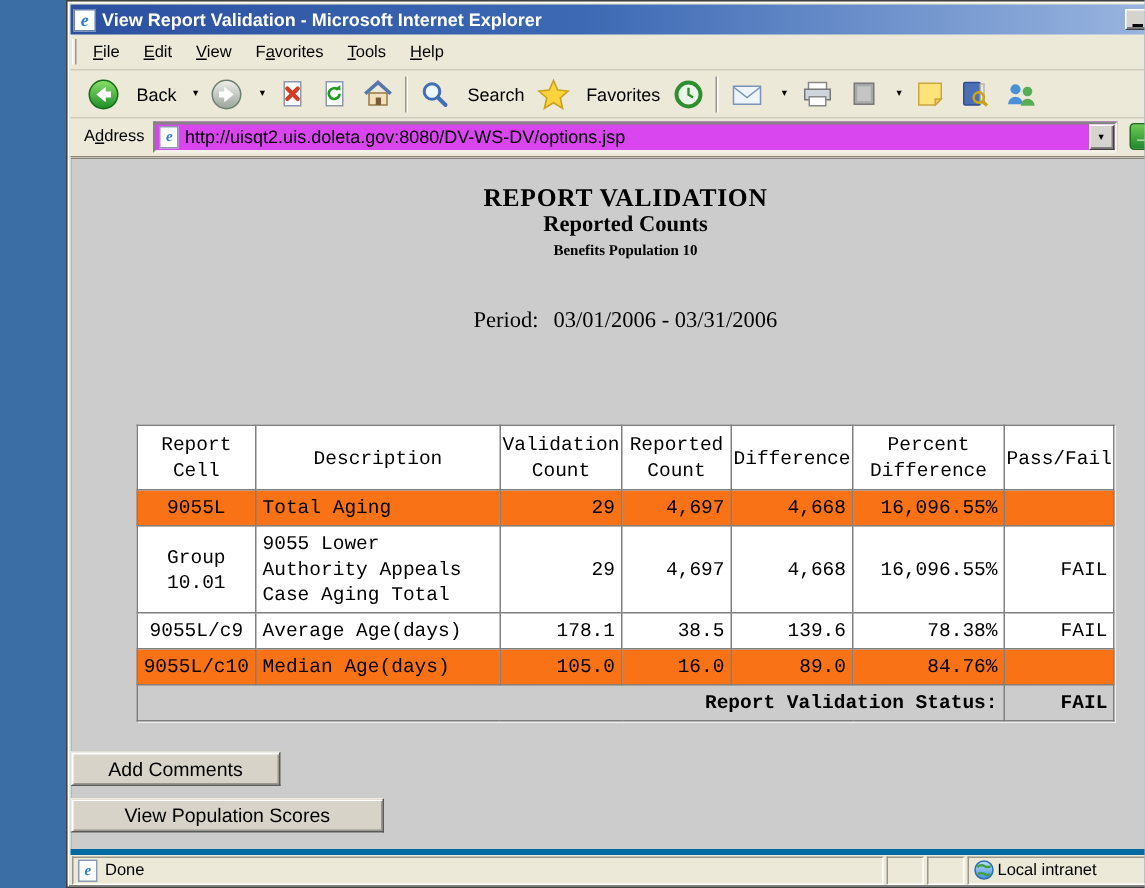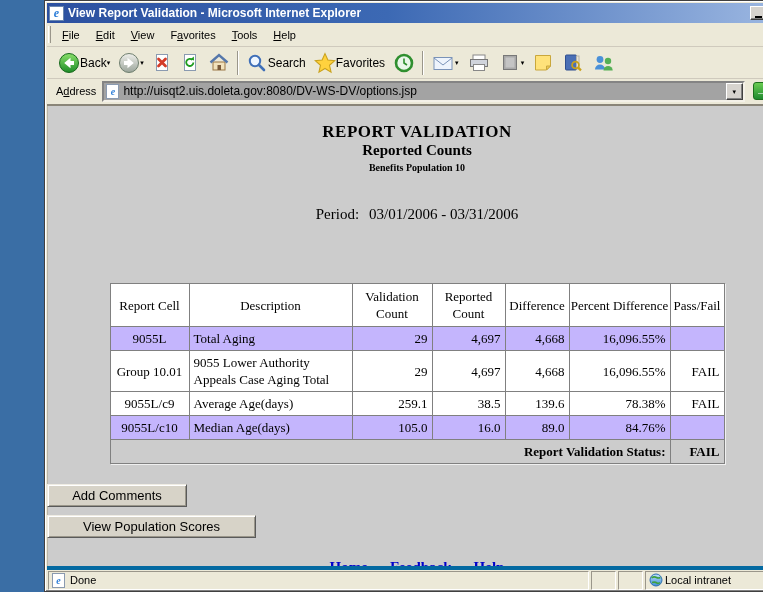--- a/index.html
+++ b/index.html
@@ -34,30 +34,30 @@
   .menubar-right { width:38px; border-left:1px solid #9a968a; box-shadow:inset 1px 0 0 #fff;
     display:flex; align-items:center; justify-content:center; }
   .winlogo { display:grid; grid-template-columns:9px 9px; grid-template-rows:7px 7px; gap:1px; }
   .winlogo span { border-radius:1px 3px 1px 3px; }
   .winlogo .p1 { background:#e8502e; } .winlogo .p2 { background:#8cc63e; }
   .winlogo .p3 { background:#2e83d8; } .winlogo .p4 { background:#fdb813; }
 
   
   .toolbar { height:32px; flex:0 0 32px; display:flex; align-items:center; padding:1px 4px 1px 0;
     border-bottom:1px solid #cfcabd; }
-  .tb-btn { display:flex; align-items:center; gap:0; padding:2px 4px; font-size:12px; color:#000; }
+  .tb-btn { display:flex; align-items:center; gap:11px; padding:2px 4px; font-size:12px; color:#000; }
   .tb-sep { width:0; height:24px; border-left:1px solid #9a968a; border-right:1px solid #fff; margin:0 3px; }
   .caret { font-size:7px; color:#000; line-height:7px; }
   .caret::after { content:"▾"; }
 
   
   .addressbar { height:26px; flex:0 0 26px; display:flex; align-items:center; padding:2px 4px 3px 0;
     border-bottom:1px solid #8a8578; }
   .addr-label { font-size:11px; padding:0 6px 0 2px; white-space:nowrap; }
-  .addr-field { flex:1; height:21px; background:#a3a3a3; border:2px solid; border-color:#848484 #f4f1e8 #f4f1e8 #848484;
+  .addr-field { flex:1; height:21px; background:#d946ef; border:2px solid; border-color:#848484 #f4f1e8 #f4f1e8 #848484;
     display:flex; align-items:center; gap:4px; padding-left:2px; }
   .ie-page-icon { width:13px; height:15px; background:#fff; border:1px solid #8a9ab0; flex:0 0 13px;
     display:flex; align-items:center; justify-content:center; font:italic bold 10px "Liberation Serif",serif; color:#2f7fd8; }
   .ie-page-icon::after { content:"e"; }
   .addr-url { flex:1; font-size:12px; white-space:nowrap; overflow:hidden; }
   .addr-drop { width:17px; height:17px; background:#d6d3ce; border:1px solid; border-color:#fff #404040 #404040 #fff;
     box-shadow: inset -1px -1px 0 #808080; display:flex; align-items:center; justify-content:center; }
   .go-area { display:flex; align-items:center; gap:4px; padding:0 4px 0 8px; }
   .go-icon { width:18px; height:18px; border-radius:3px; border:1px solid #1d6f1d;
     background:linear-gradient(#6acc52,#1f8a2f); color:#fff; font-weight:bold; font-size:12px;
@@ -70,26 +70,26 @@
     box-shadow: inset 0 1px 0 #8a8578, inset 1px 0 0 #b9b5a8; }
   .main { position:absolute; left:0; top:0; right:17px; bottom:0; text-align:center;
     font-family:"Liberation Serif", serif; color:#000; padding-top:17px; }
   .pg-h1 { font-size:17px; font-weight:bold; letter-spacing:0.5px; line-height:19px; }
   .pg-h2 { font-size:15px; font-weight:bold; line-height:18px; }
   .pg-h3 { font-size:10px; font-weight:bold; line-height:18px; }
   .pg-period { margin-top:28px; font-size:15px; font-weight:normal; line-height:18px; }
   .pg-period .sep { display:inline-block; width:10px; }
 
   table.report { margin:60px auto 0 auto; border-collapse:collapse; background:#fff;
-    font-size:13px; font-family:Liberation Serif, serif; box-shadow:1px 1px 0 rgba(255,255,255,0.7); }
+    font-size:13px; font-family:Liberation Mono, monospace; box-shadow:1px 1px 0 rgba(255,255,255,0.7); }
   table.report th, table.report td { border:1px solid #808080; line-height:17px; }
   table.report th { background:#fff; font-weight:normal; padding:4px 1px; text-align:center; }
   table.report td { padding:3px 4px; background:#fff; }
   table.report .nowrap { white-space:nowrap; }
-  tr.shaded td { background:#c4b5fd; }
+  tr.shaded td { background:#f97316; }
   td.c-cell { text-align:center; padding:2px 8px; }
   td.c-desc { text-align:left; padding-left:4px; }
   td.c-num { text-align:right; padding-right:6px; }
   td.c-pf  { text-align:right; padding-right:5px; }
   tr.tfoot td { background:#cccccc; font-weight:bold; }
   td.f-label { text-align:right; padding-right:6px; }
 
   .btn-row { margin-top:20px; display:flex; justify-content:center; gap:8px;flex-direction:column; }
   .push-btn { font-family:"Liberation Sans", sans-serif; font-size:13px; color:#000; height:23px;
     background:#d7d3c8; border:1px solid; border-color:#efece3 #5a5a5a #5a5a5a #efece3;
@@ -364,21 +364,21 @@
             <td class="c-desc">9055 Lower Authority Appeals Case Aging Total</td>
             <td class="c-num">29</td>
             <td class="c-num">4,697</td>
             <td class="c-num">4,668</td>
             <td class="c-num">16,096.55%</td>
             <td class="c-pf">FAIL</td>
           </tr>
           <tr>
             <td class="c-cell">9055L/c9</td>
             <td class="c-desc">Average Age(days)</td>
-            <td class="c-num">259.1</td>
+            <td class="c-num">178.1</td>
             <td class="c-num">38.5</td>
             <td class="c-num">139.6</td>
             <td class="c-num">78.38%</td>
             <td class="c-pf">FAIL</td>
           </tr>
           <tr class="shaded">
             <td class="c-cell">9055L/c10</td>
             <td class="c-desc">Median Age(days)</td>
             <td class="c-num">105.0</td>
             <td class="c-num">16.0</td>

